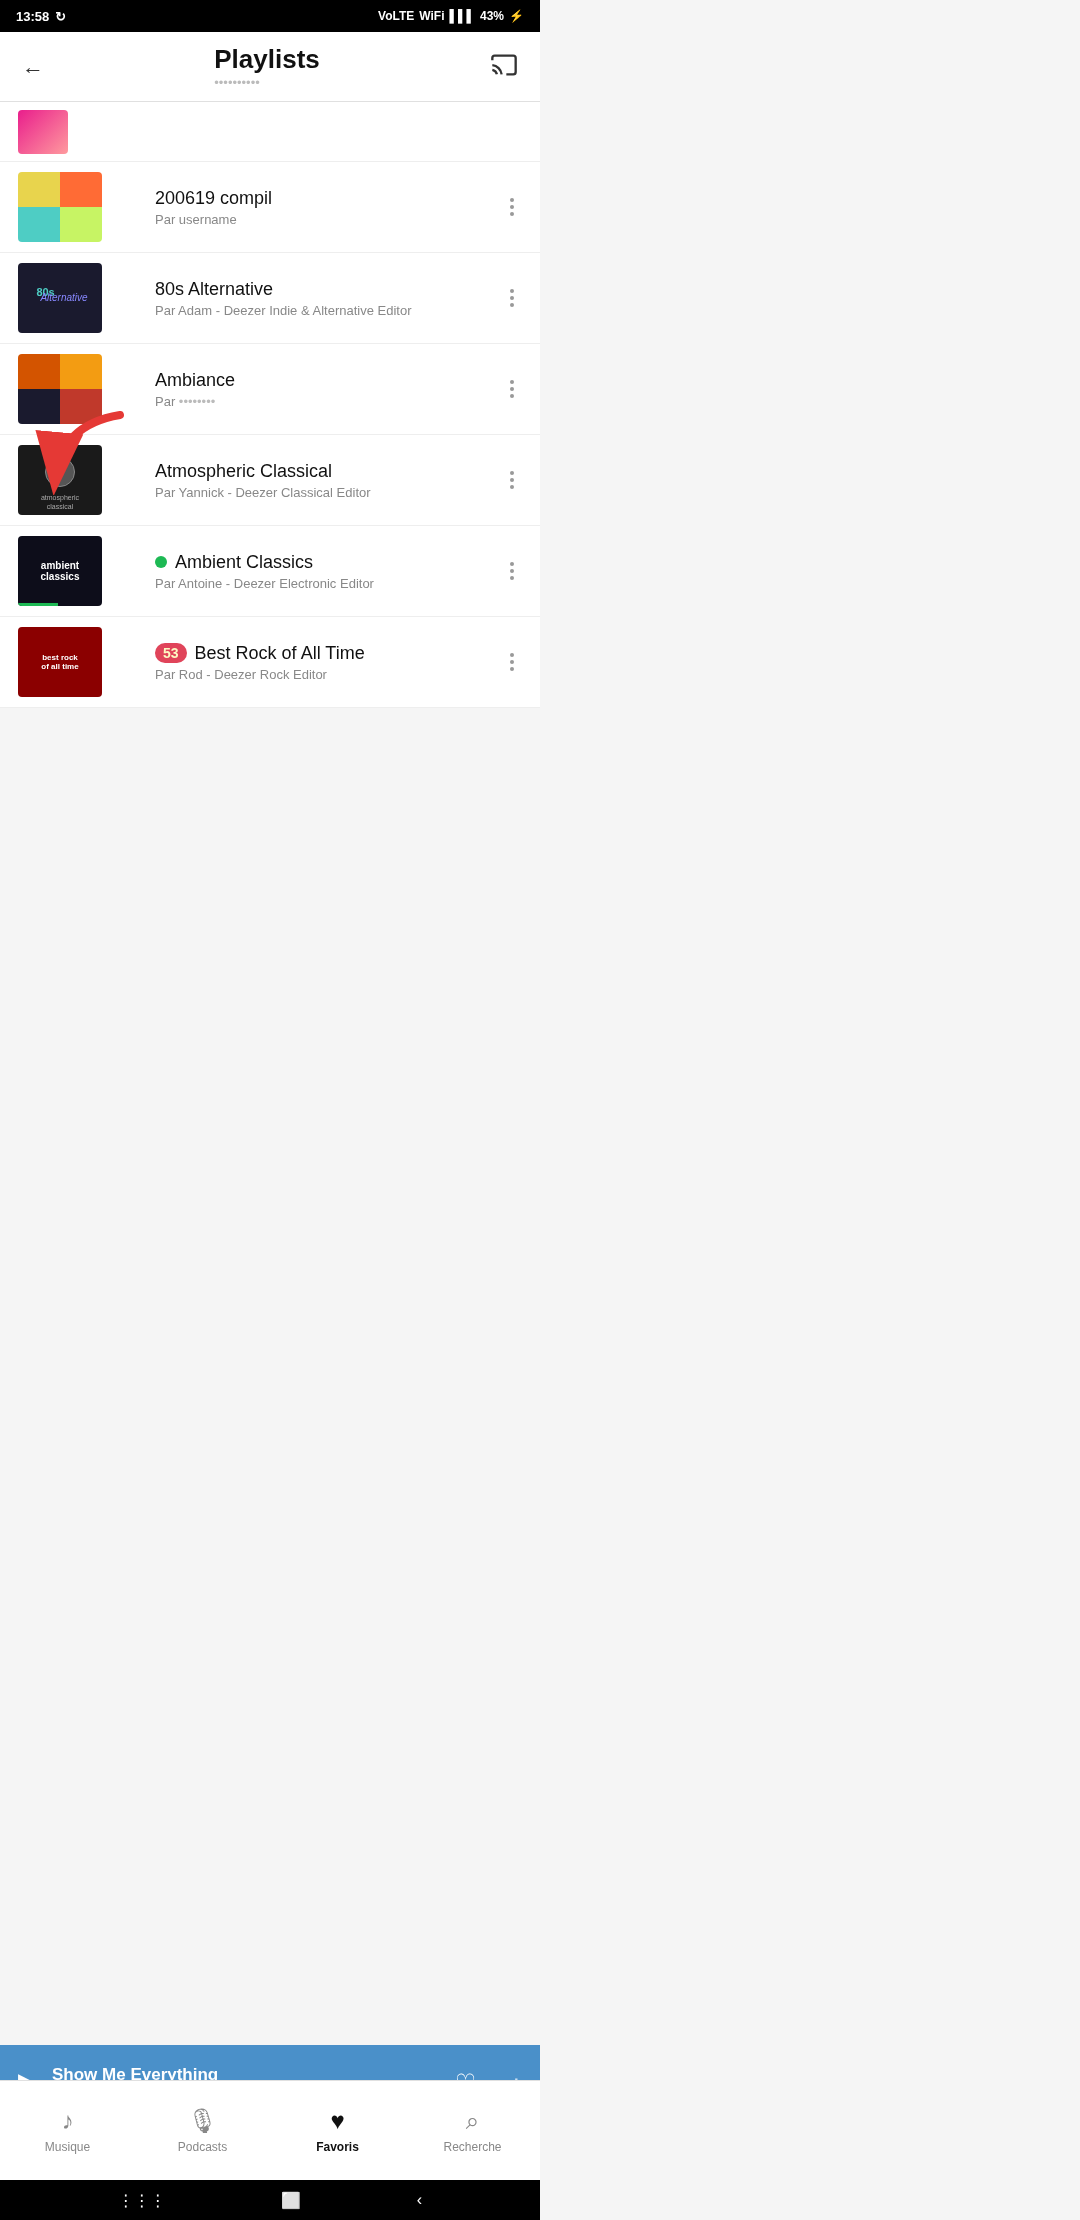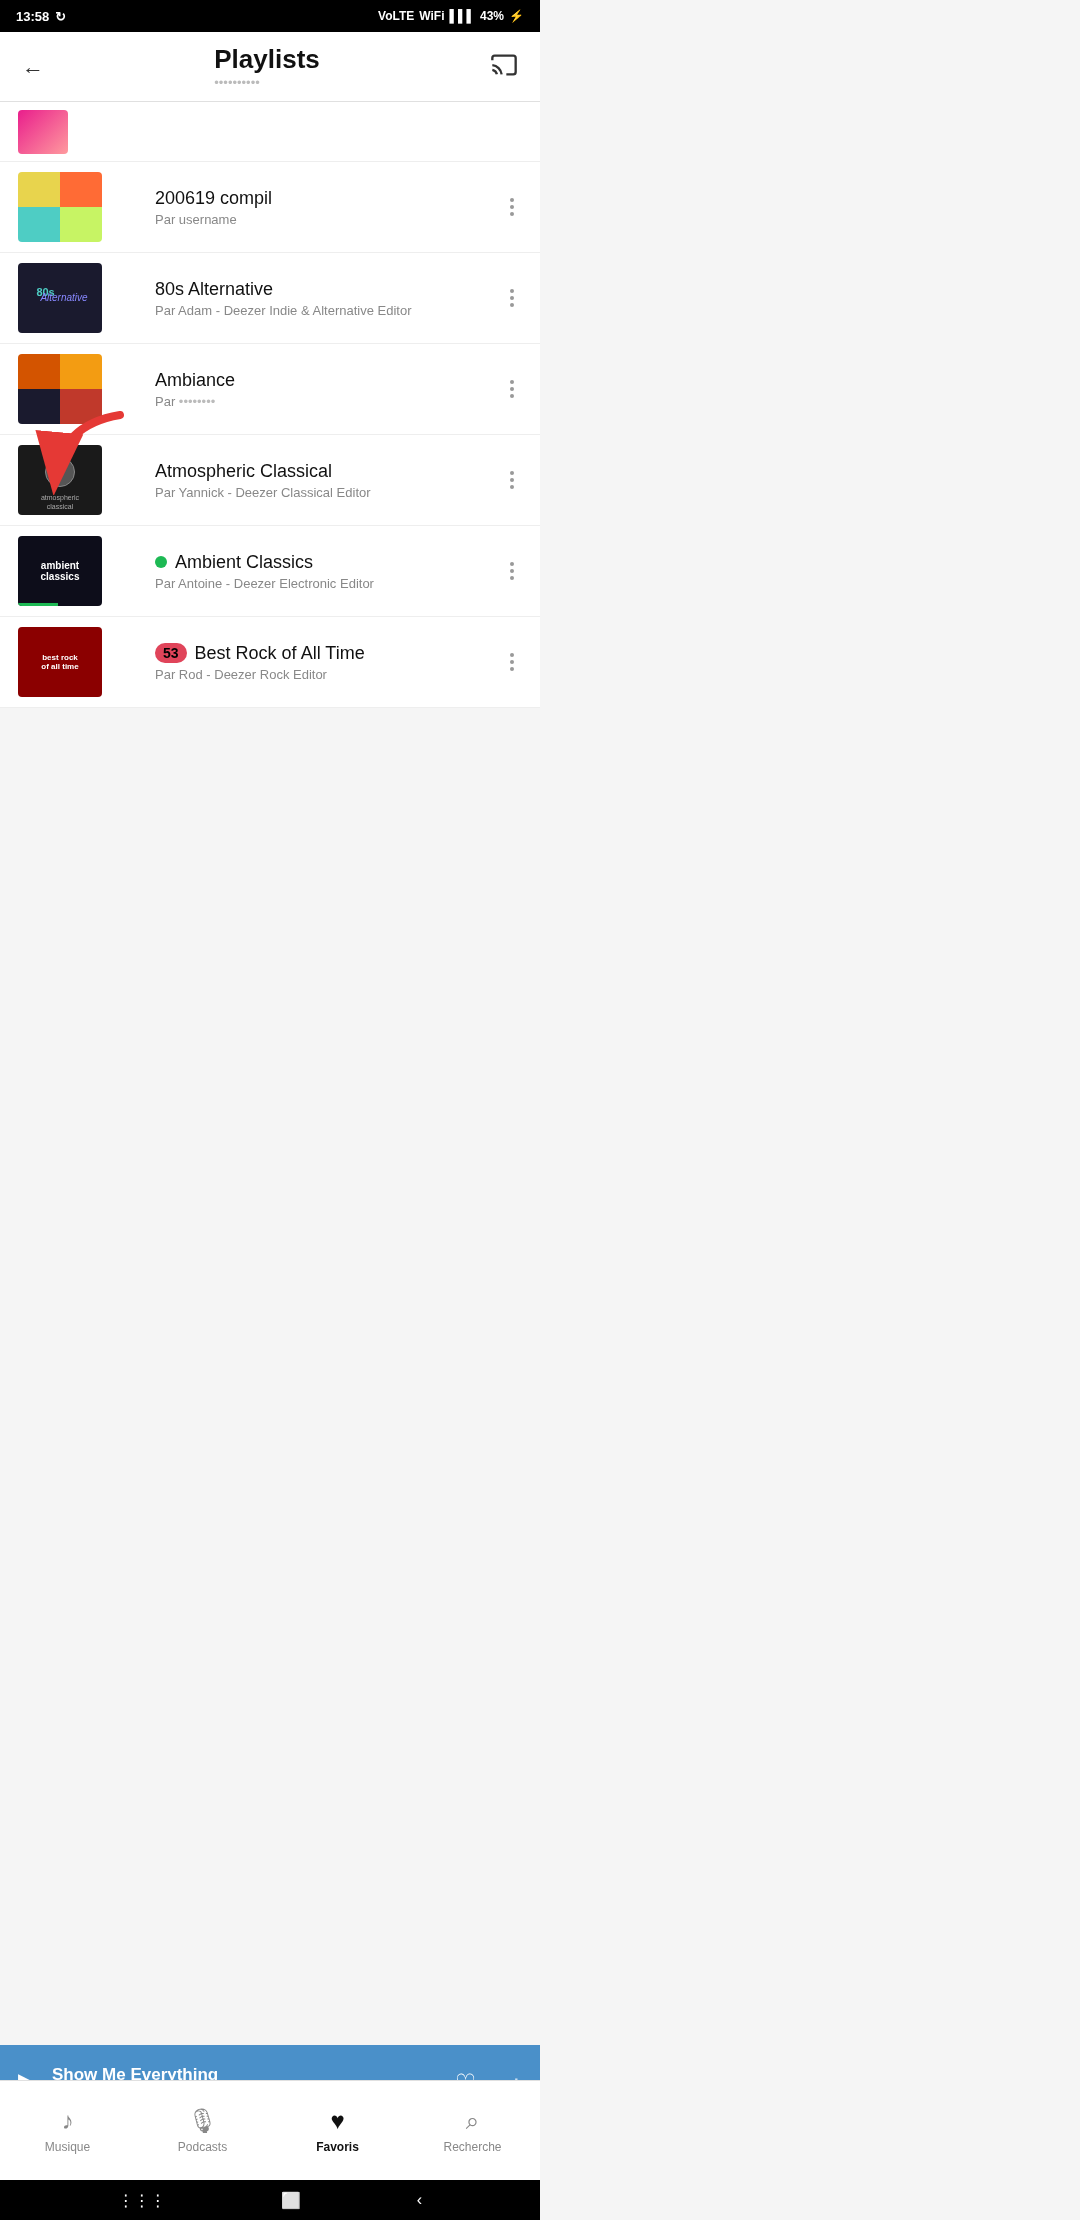--- a/index.html
+++ b/index.html
@@ -168,21 +168,21 @@
     .progress-bar {
       position: absolute;
       bottom: 0; left: 0;
       width: 40px; height: 3px;
       background: #1db954;
     }
 
     
     .badge {
       background: #e0445a;
-      color: #000000;
+      color: #fef9c3;
       border-radius: 12px;
       padding: 2px 8px;
       font-size: 14px;
       font-weight: 700;
       flex-shrink: 0;
     }
 
     
     .now-playing {
       position: fixed;

